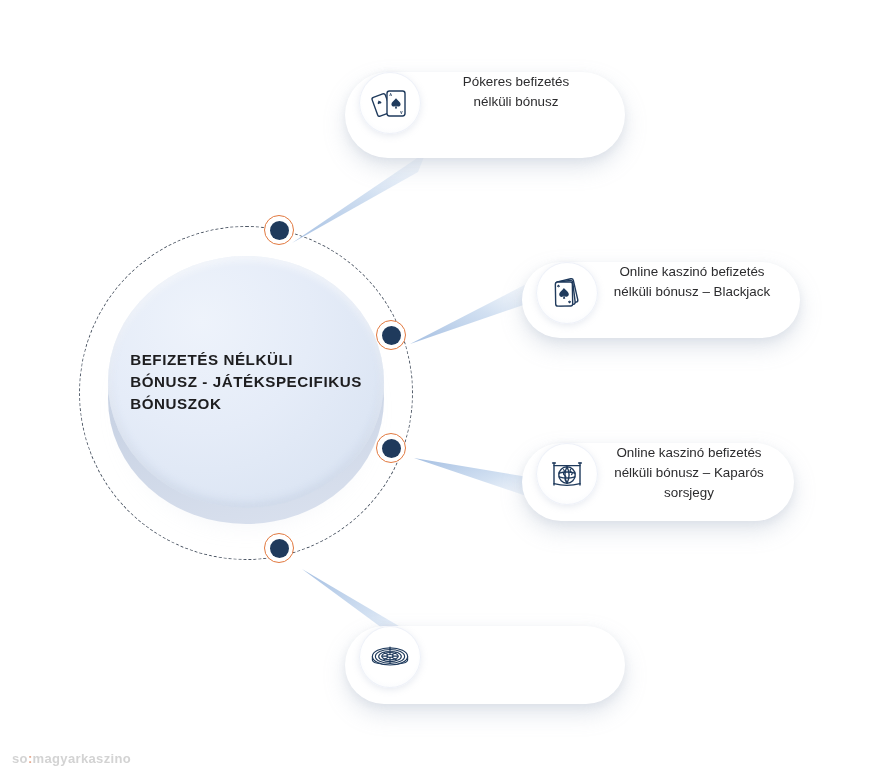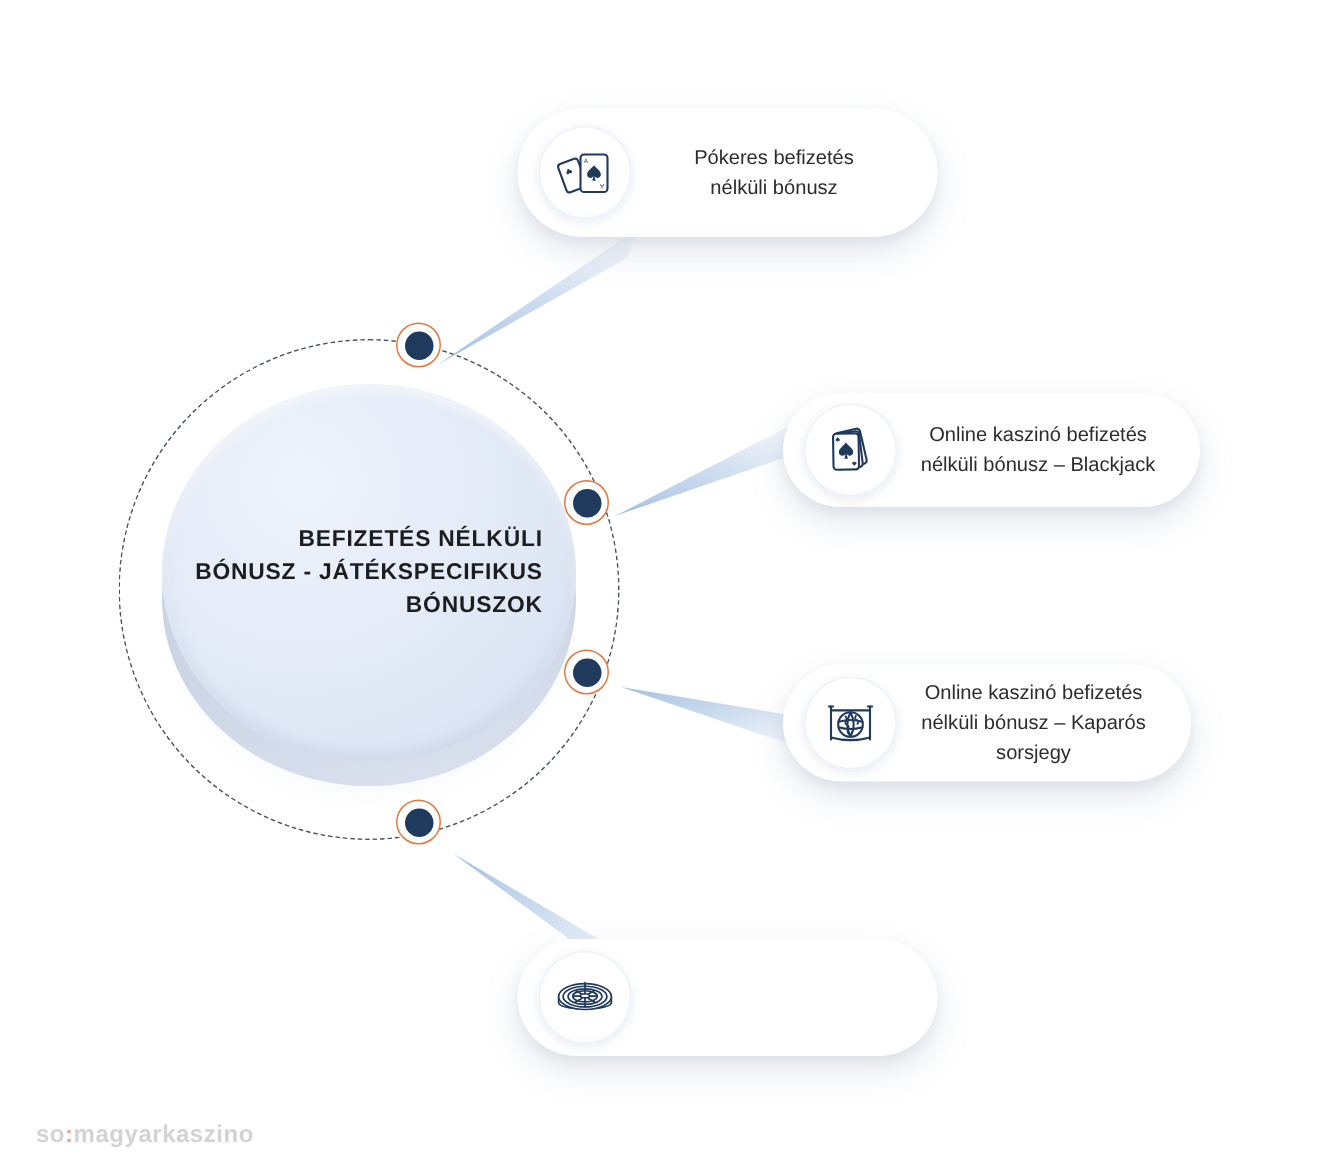--- a/index.html
+++ b/index.html
@@ -40,21 +40,21 @@
   .hub-top {
     position: absolute;
     left: 8px; top: 8px;
     width: 276px; height: 252px;
     border-radius: 50%;
     background: radial-gradient(circle at 34% 26%, #eef3fb 0%, #e5ecf8 42%, #dde6f4 72%, #d3ddee 100%);
     box-shadow: inset 0 -4px 10px rgba(160,176,202,0.30), inset 0 3px 8px rgba(255,255,255,0.85);
     display: flex; align-items: center; justify-content: center;
   }
   .hub-title {
-    text-align: right;
+    text-align: left;
     font-size: 15.2px;
     line-height: 1.46;
     letter-spacing: 0.55px;
     font-weight: 700;
     color: #1d1d1f;
     white-space: pre-line;
     padding: 0 10px;
   }
 
   
@@ -85,21 +85,21 @@
   
   .wedge { position: absolute; }
   .wedge svg { display: block; overflow: visible; }
 
   
   .pill {
     position: absolute;
     background: #ffffff;
     border-radius: 48px;
     display: flex;
-    align-items: center;
+    align-items: flex-start;
     box-shadow: 0 10px 22px rgba(148,163,184,0.26),
                 0 3px 8px rgba(148,163,184,0.14);
   }
   .pill-icon {
     flex: 0 0 auto;
     width: 62px; height: 62px;
     margin-left: 14px;
     border-radius: 50%;
     background: radial-gradient(circle at 50% 46%, #ffffff 60%, #f2f5fa 100%);
     box-shadow: 0 2px 7px rgba(150,165,190,0.22), inset 0 0 0 1px rgba(236,240,247,0.9);
@@ -112,22 +112,22 @@
     font-size: 13.4px;
     line-height: 1.48;
     color: #2c2c2e;
     white-space: pre-line;
     padding: 0 20px 0 6px;
   }
 
   
   .watermark {
     position: absolute;
-    left: 24px; bottom: 16px;
-    font-size: 16px;
+    left: 12px; bottom: 16px;
+    font-size: 13px;
     letter-spacing: 0.35px;
     color: #d3d3d3;
     font-weight: 600;
   }
   .watermark .sep { color: #e7a98f; }
 </style>
 </head>
 <body>
 
 <div id="canvas">

